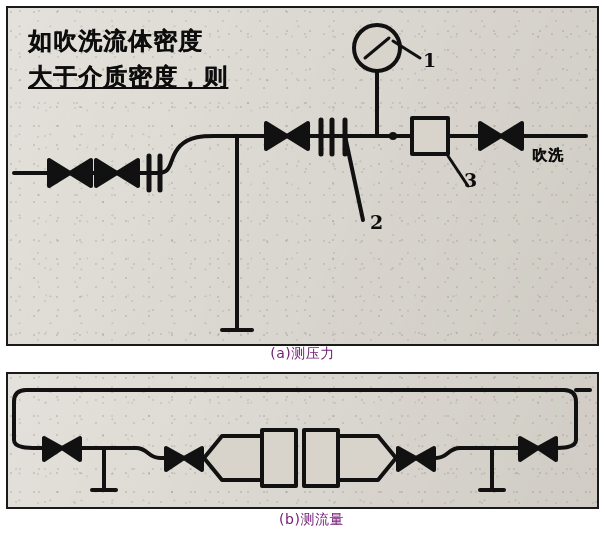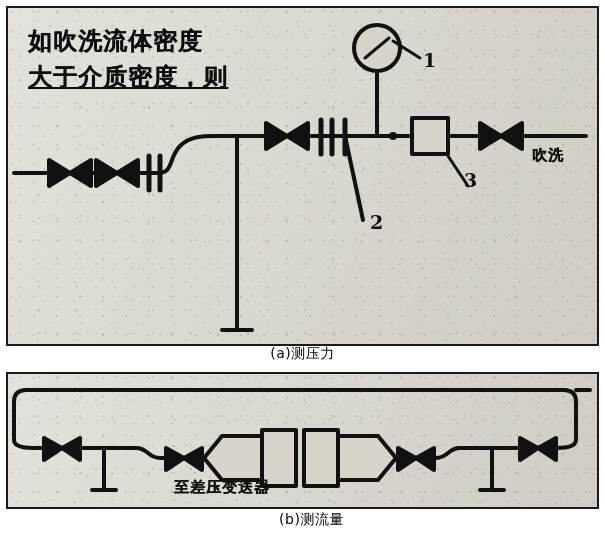--- a/index.html
+++ b/index.html
@@ -46,21 +46,21 @@
   #panel-b { left: 6px;  top: 372px; width: 589px; height: 133px; }
 
   .panel svg { position: absolute; left: 0; top: 0; }
 
   .cap {
     position: absolute;
     width: 100%;
     text-align: center;
     font-family: "DejaVu Sans", sans-serif;
     font-size: 14px;
-    color: #000000;
+    color: #701a75;
     letter-spacing: 0.5px;
   }
   #cap-a { left: 0; top: 345px; }
   #cap-b { left: 9px; top: 511px; }
 
   .lbl {
     position: absolute;
     font-family: "DejaVu Sans", sans-serif;
     color: #0d0d0d;
     font-weight: bold;
@@ -184,18 +184,17 @@
         <polygon points="158,74 158,96 176,84" fill="#111"></polygon>
         <polygon points="194,74 194,96 176,84" fill="#111"></polygon>
 
         <polygon points="548,64 548,86 530,74" fill="#111"></polygon>
         <polygon points="512,64 512,86 530,74" fill="#111"></polygon>
         <polygon points="426,74 426,96 408,84" fill="#111"></polygon>
         <polygon points="390,74 390,96 408,84" fill="#111"></polygon>
       </g>
     </svg>
 
-    <div class="lbl cn" style="left:166px; top:104px;">至差压变送器</div>
   </div>
 
   <div class="cap" id="cap-b">(b)测流量</div>
 
 </div>
 
 </body></html>

